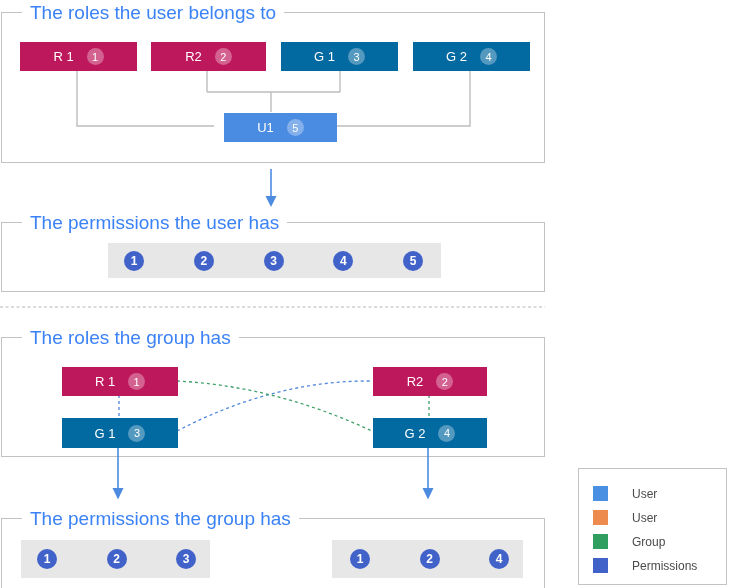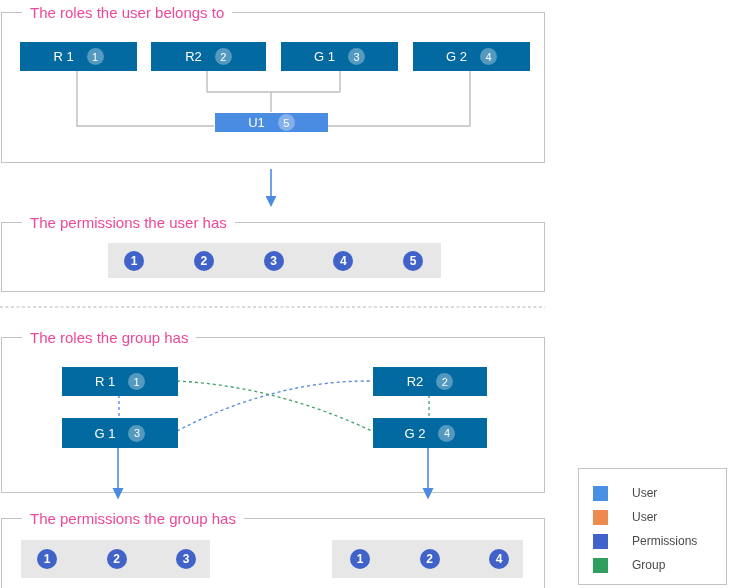--- a/index.html
+++ b/index.html
@@ -2,45 +2,45 @@
 <html><head>
 <meta charset="utf-8">
 <style>
   html,body{margin:0;padding:0;background:#fff;}
   body{font-family:"Liberation Sans",sans-serif;}
   #page{position:relative;width:730px;height:588px;background:#fff;overflow:hidden;}
 
   
   .section{position:absolute;border:1px solid #c2c2c2;background:#fff;box-sizing:border-box;}
   .section-title{position:absolute;top:-10px;left:20px;background:#fff;padding:0 8px;
-    font-size:15px;color:#ec4899;white-space:nowrap;line-height:19px;}
+    font-size:19px;color:#3b82f6;white-space:nowrap;line-height:19px;}
 
   
   .node{position:absolute;display:flex;align-items:center;justify-content:center;gap:13px;
     color:#fff;font-size:13px;box-sizing:border-box;z-index:6;}
   .node .badge{width:17px;height:17px;border-radius:50%;background:rgba(255,255,255,0.32);
     display:flex;align-items:center;justify-content:center;font-size:11px;color:#fff;}
-  .node-role{background:#0369a1;}
+  .node-role{background:#be185d;}
   .node-group{background:#0369a1;}
   .node-user{background:#4a8ce2;}
 
   
   .strip{position:absolute;background:#e7e7e7;display:flex;align-items:center;
     justify-content:space-between;box-sizing:border-box;z-index:4;}
   .perm{width:20px;height:20px;border-radius:50%;background:#4162c9;color:#fff;
     display:flex;align-items:center;justify-content:center;font-size:12px;font-weight:600;}
 
   
   #overlay{position:absolute;left:0;top:0;z-index:5;pointer-events:none;}
 
   
   #legend{position:absolute;left:578px;top:468px;width:149px;height:117px;
     border:1px solid #c3c3c3;background:#fff;box-sizing:border-box;
     display:flex;flex-direction:column;gap:9px;padding:17px 0 0 14px;z-index:6;}
-  .legend-row{display:flex;align-items:flex-start;height:15px;}
+  .legend-row{display:flex;align-items:center;height:15px;}
   .legend-swatch{width:15px;height:15px;margin-right:24px;}
   .legend-label{font-size:12px;color:#4a4a4a;}
   .sw-user{background:#4a90e2;}
   .sw-role{background:#ec8b4d;}
   .sw-group{background:#2f9e5f;}
   .sw-perm{background:#4162c9;}
 </style>
 </head>
 <body>
 
@@ -58,38 +58,38 @@
       <span class="badge">2</span>
     </div>
     <div class="node node-group" style="left:279px;top:29px;width:117px;height:29px;">
       <span>G 1</span>
       <span class="badge">3</span>
     </div>
     <div class="node node-group" style="left:411px;top:29px;width:117px;height:29px;">
       <span>G 2</span>
       <span class="badge">4</span>
     </div>
-    <div class="node node-user" style="left:213px;top:100px;width:113px;height:19px;">
+    <div class="node node-user" style="left:222px;top:100px;width:113px;height:29px;">
       <span>U1</span>
       <span class="badge">5</span>
     </div>
   </div>
 
   <div class="section" style="left:1px;top:222px;width:544px;height:70px;">
     <span class="section-title">The permissions the user has</span>
     <div class="strip" style="left:106px;top:20px;width:333px;height:35px;padding:0 18px 0 16px;">
       <span class="perm">1</span>
       <span class="perm">2</span>
       <span class="perm">3</span>
       <span class="perm">4</span>
       <span class="perm">5</span>
     </div>
   </div>
 
-  <div class="section" style="left:1px;top:337px;width:544px;height:156px;">
+  <div class="section" style="left:1px;top:337px;width:544px;height:120px;">
     <span class="section-title">The roles the group has</span>
 
     <div class="node node-role" style="left:60px;top:29px;width:116px;height:29px;">
       <span>R 1</span>
       <span class="badge">1</span>
     </div>
     <div class="node node-role" style="left:371px;top:29px;width:114px;height:29px;">
       <span>R2</span>
       <span class="badge">2</span>
     </div>
@@ -155,22 +155,22 @@
   <div id="legend">
     <div class="legend-row">
       <span class="legend-swatch sw-user"></span>
       <span class="legend-label">User</span>
     </div>
     <div class="legend-row">
       <span class="legend-swatch sw-role"></span>
       <span class="legend-label">User</span>
     </div>
     <div class="legend-row">
+      <span class="legend-swatch sw-group"></span>
+      <span class="legend-label">Group</span>
+    </div>
+    <div class="legend-row">
       <span class="legend-swatch sw-perm"></span>
       <span class="legend-label">Permissions</span>
-    </div>
-    <div class="legend-row">
-      <span class="legend-swatch sw-group"></span>
-      <span class="legend-label">Group</span>
     </div>
   </div>
 
 </div>
 
 </body></html>

